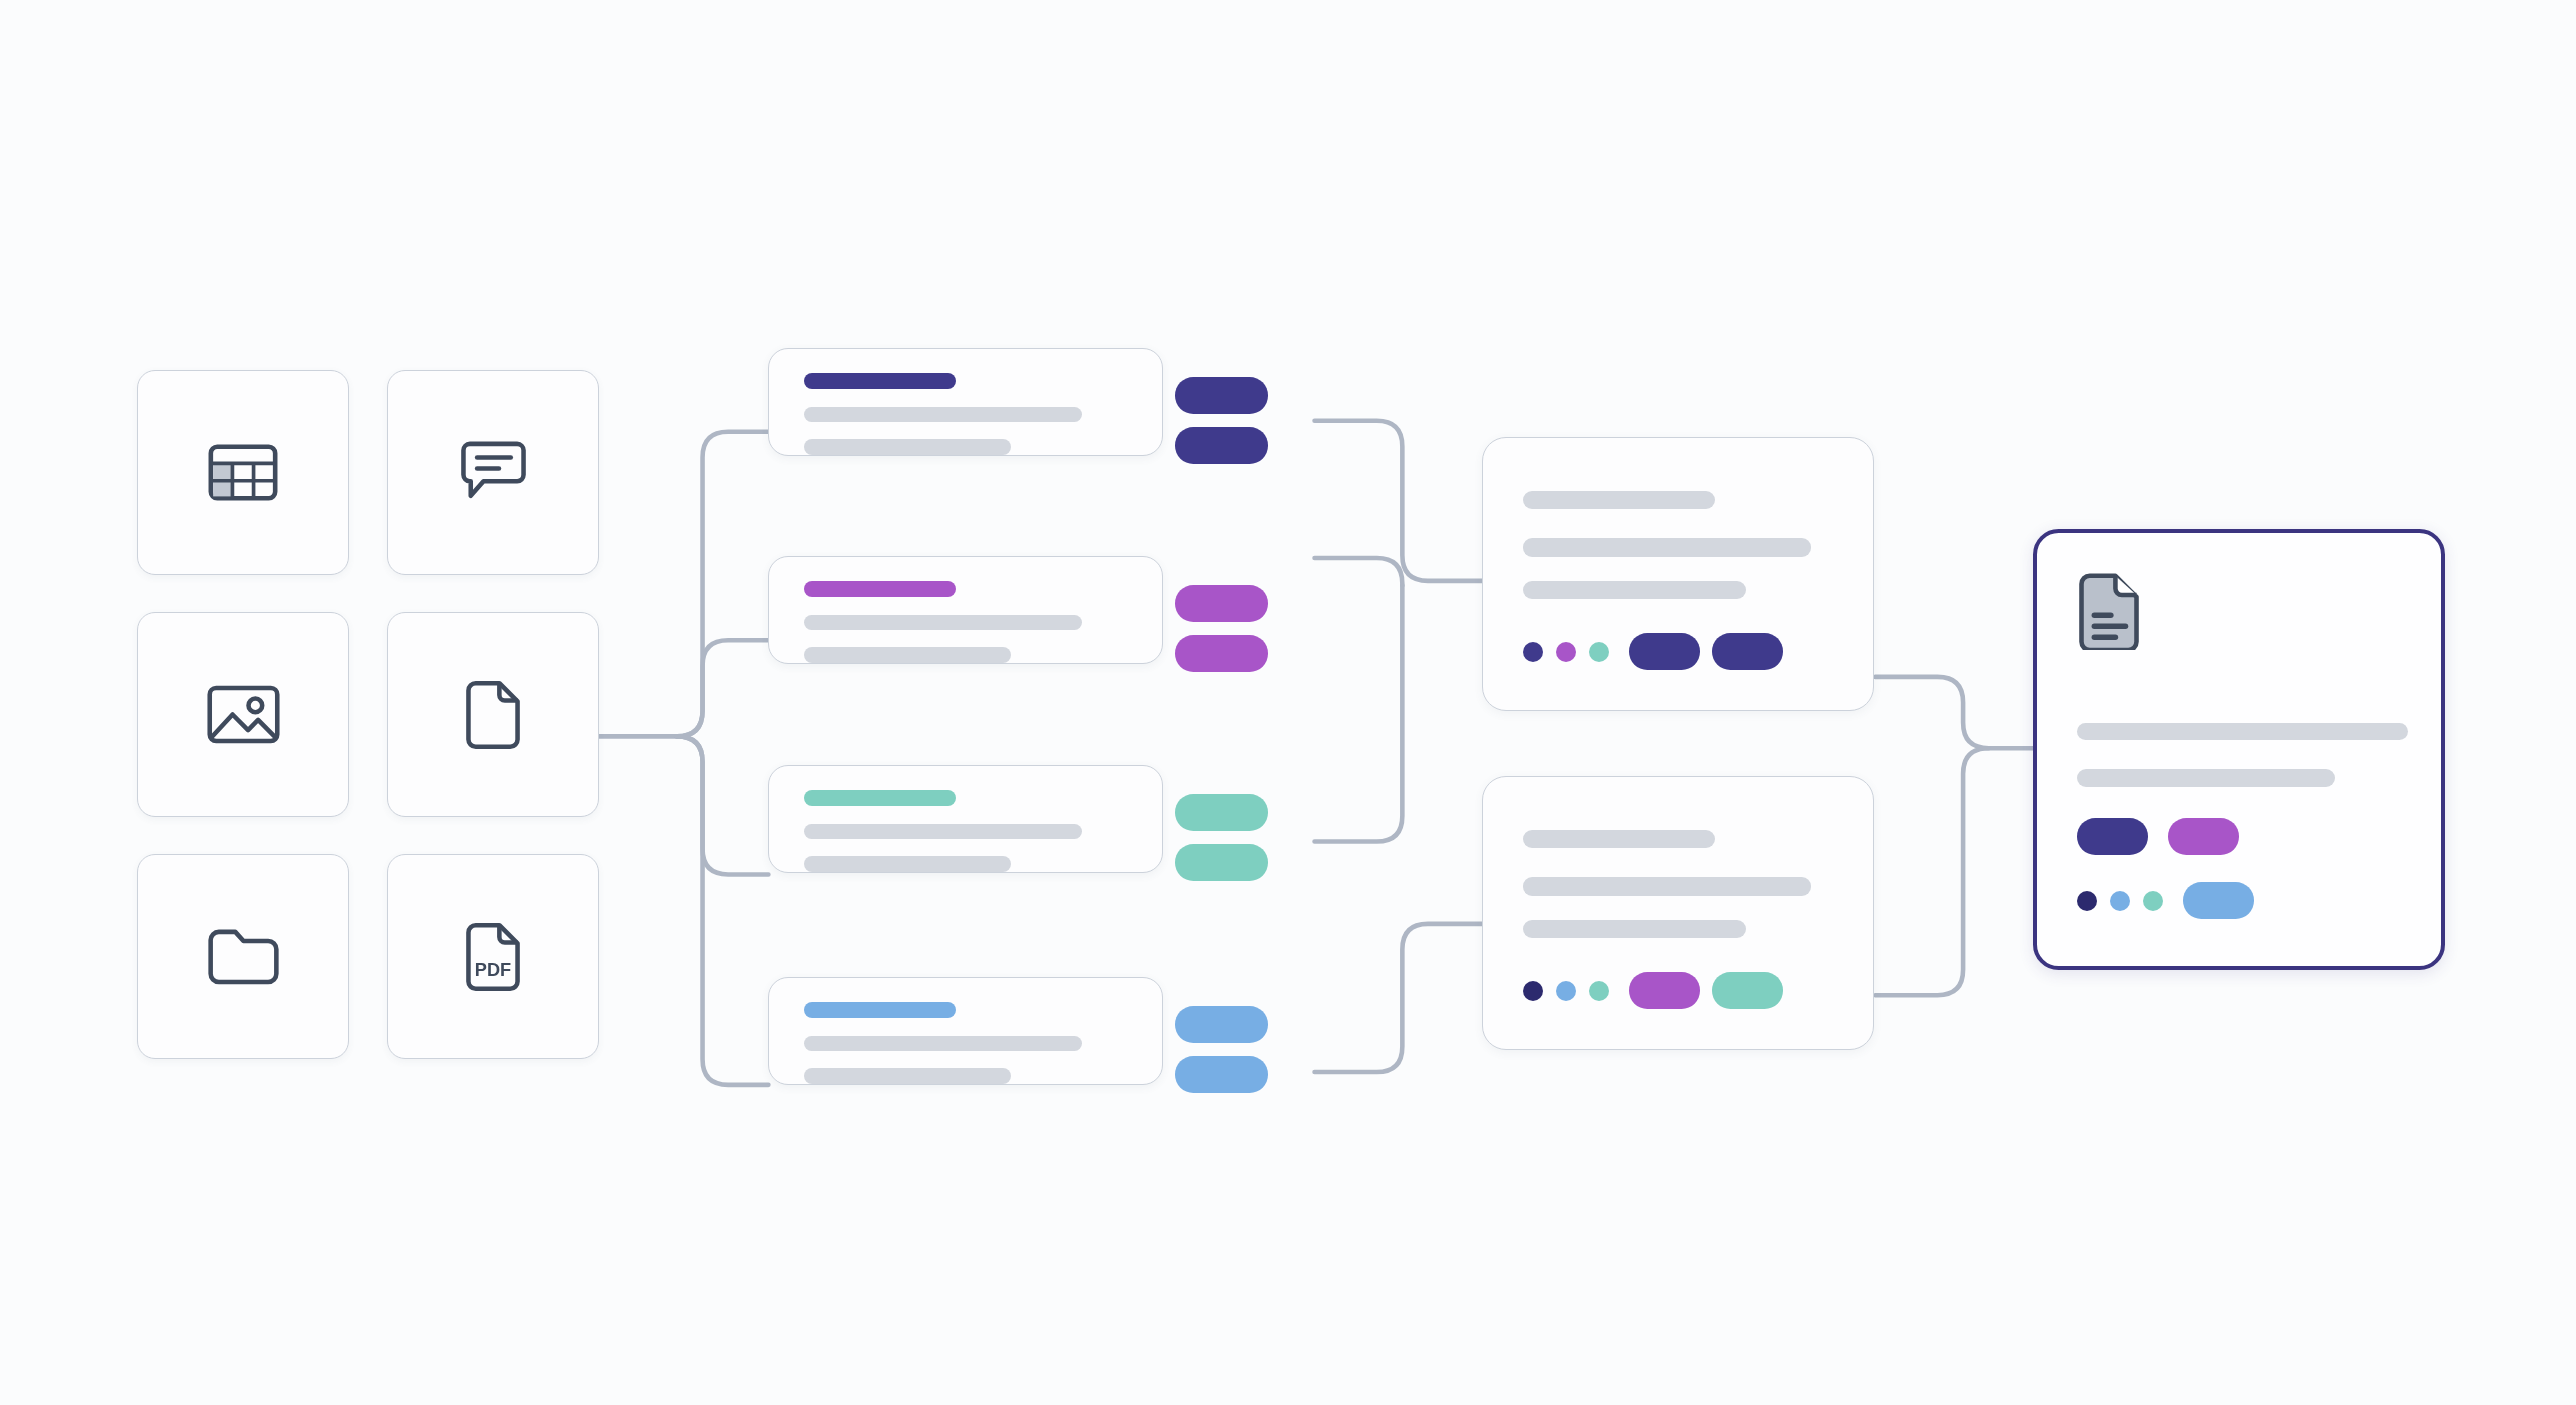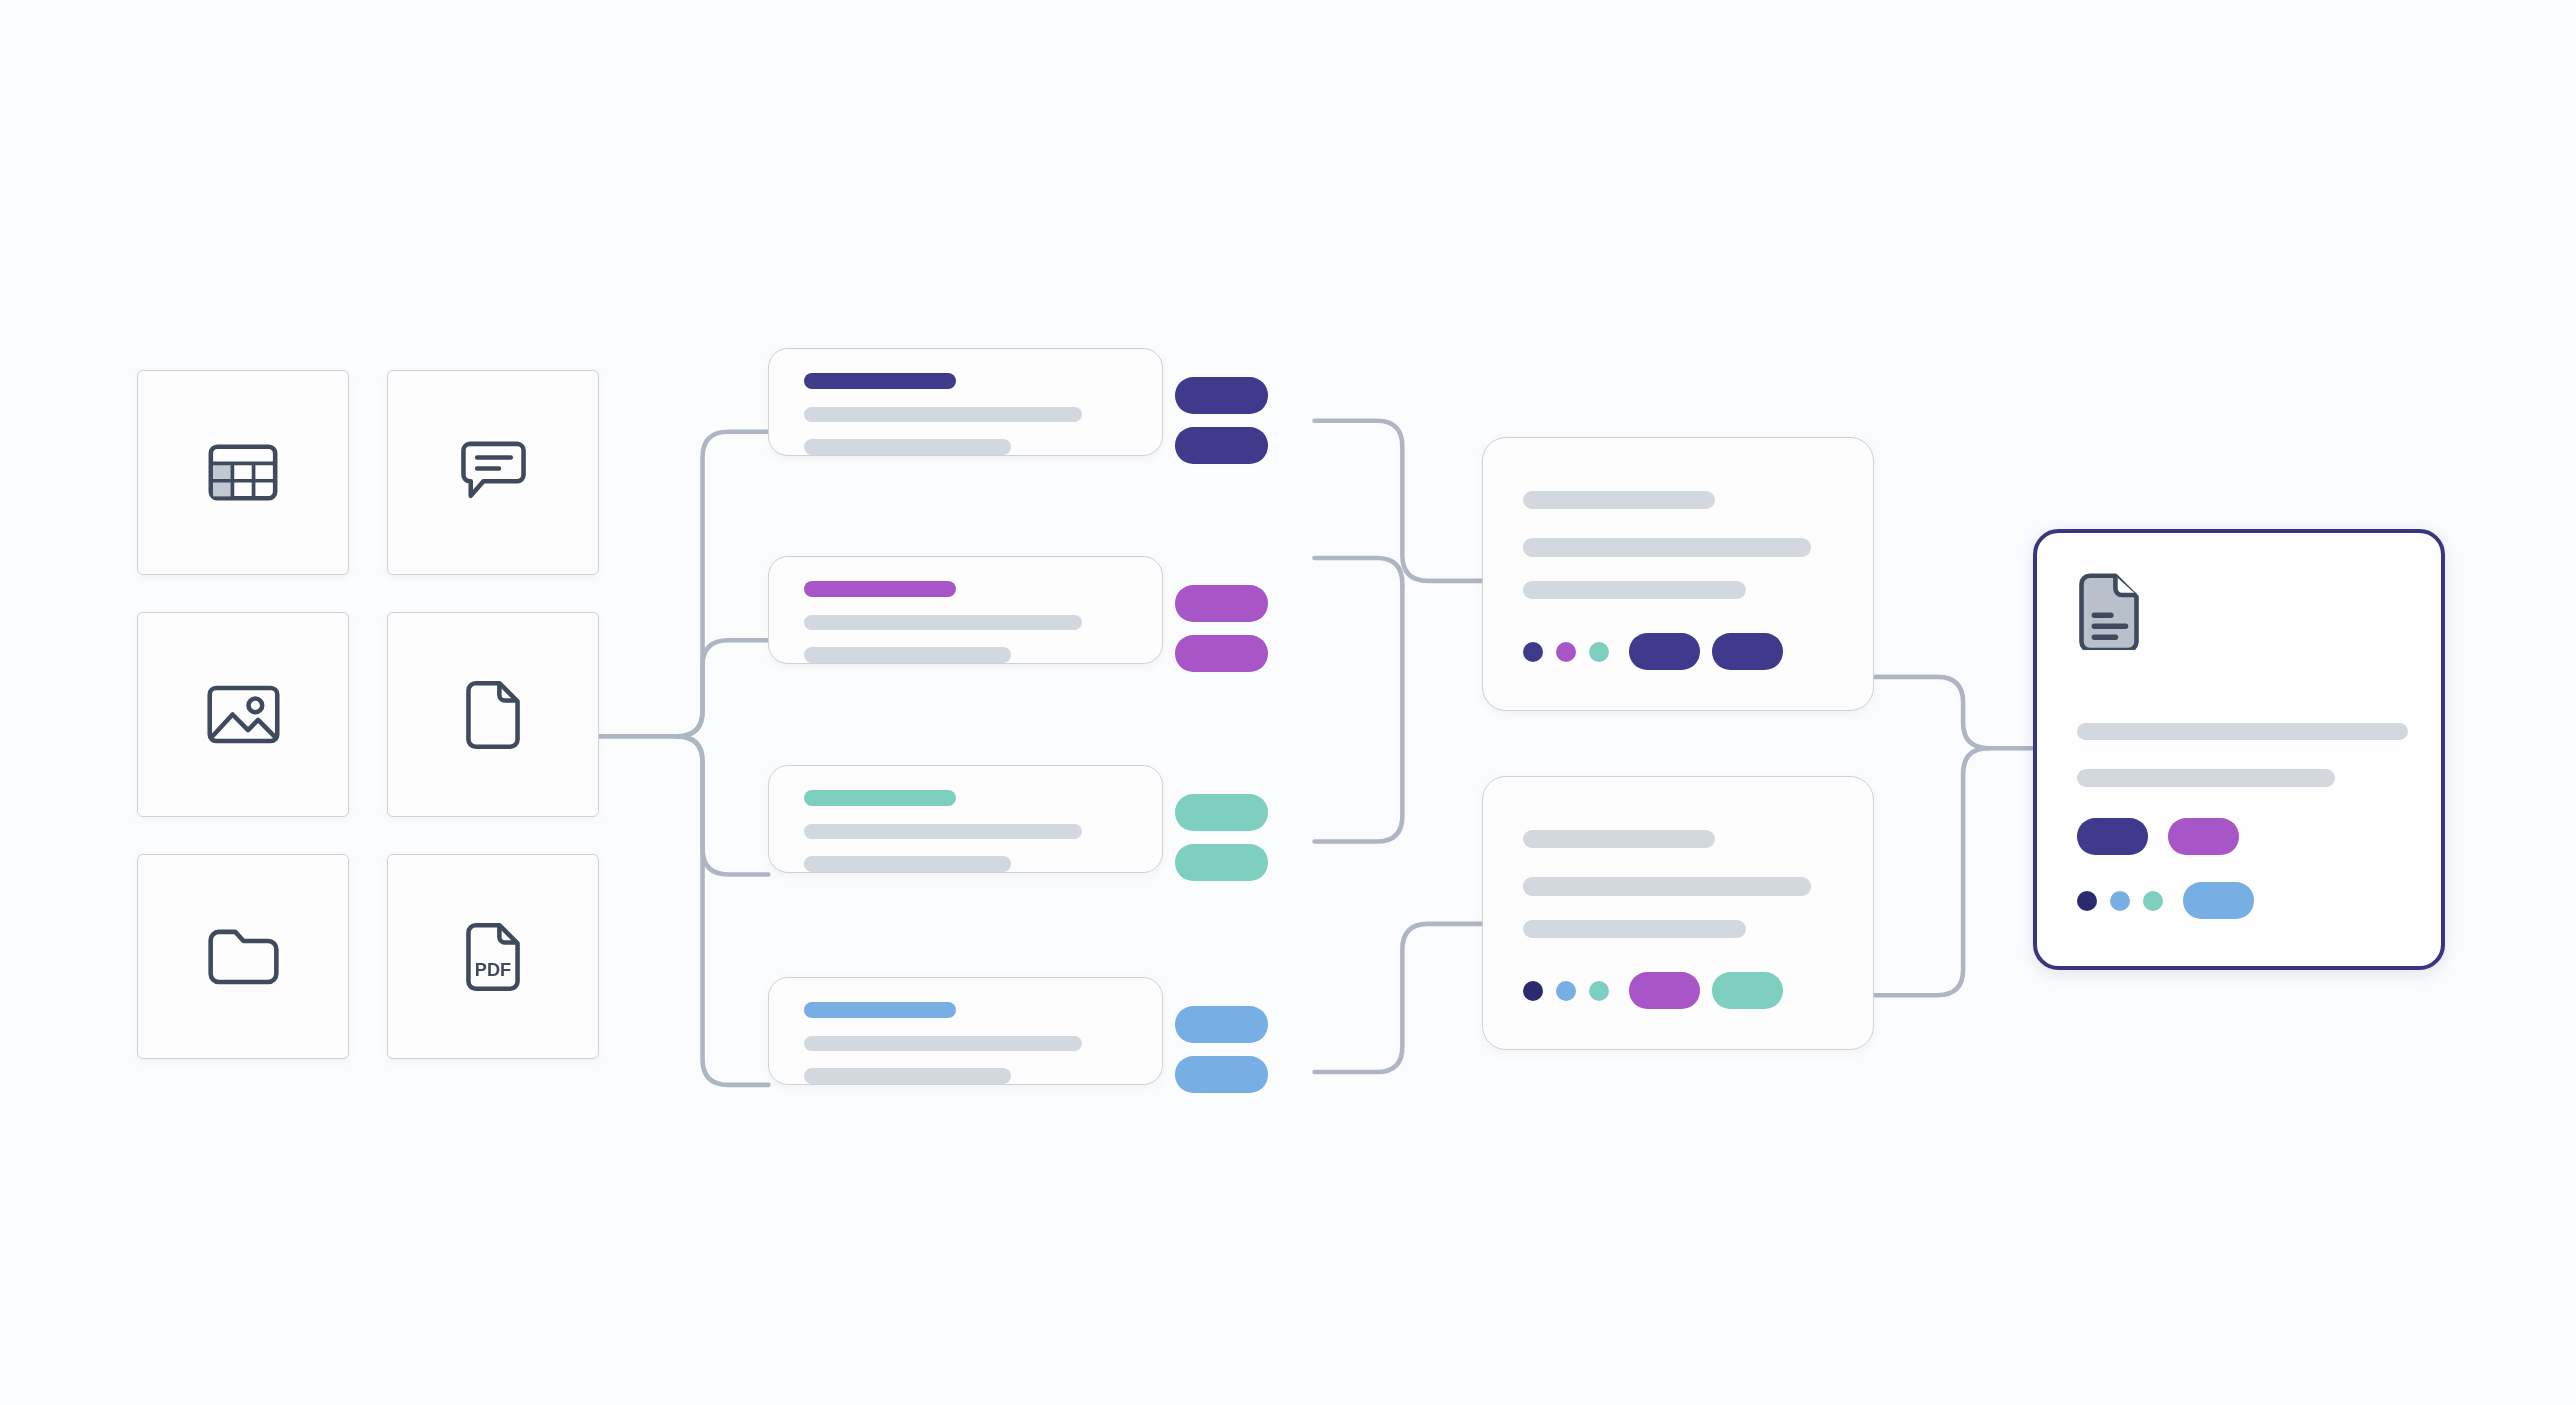--- a/index.html
+++ b/index.html
@@ -43,21 +43,21 @@
     height: 732px;
     display: grid;
     grid-template-columns: 212px 212px;
     grid-template-rows: 205px 205px 205px;
     column-gap: 38px;
     row-gap: 37px;
   }
   .tile {
     background: #fdfdfe;
     border: 1.8px solid #ccd2db;
-    border-radius: 6px;
+    border-radius: 18px;
     box-shadow: 0 2.7px 7.3px rgba(70,85,110,.055);
     display: flex;
     align-items: center;
     justify-content: center;
   }
   .tile svg { display: block; }
 
   
   .s1card {
     position: absolute;

